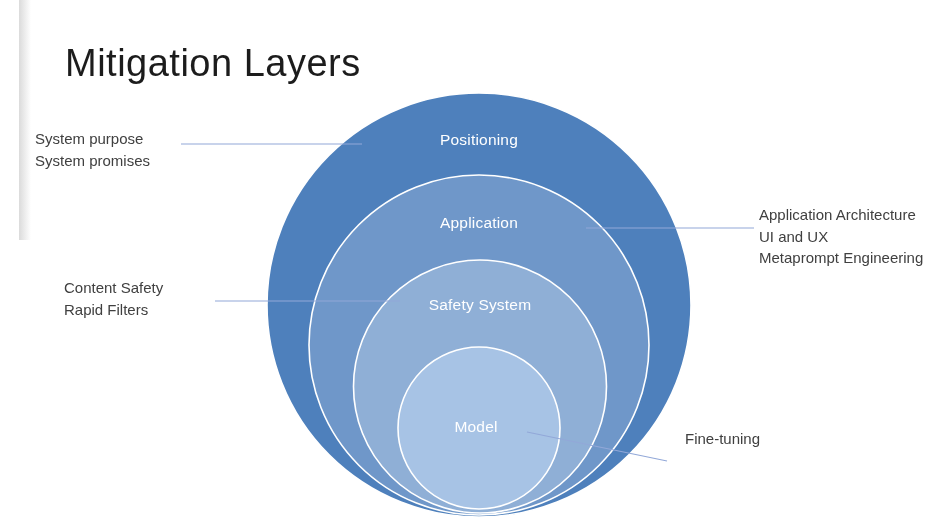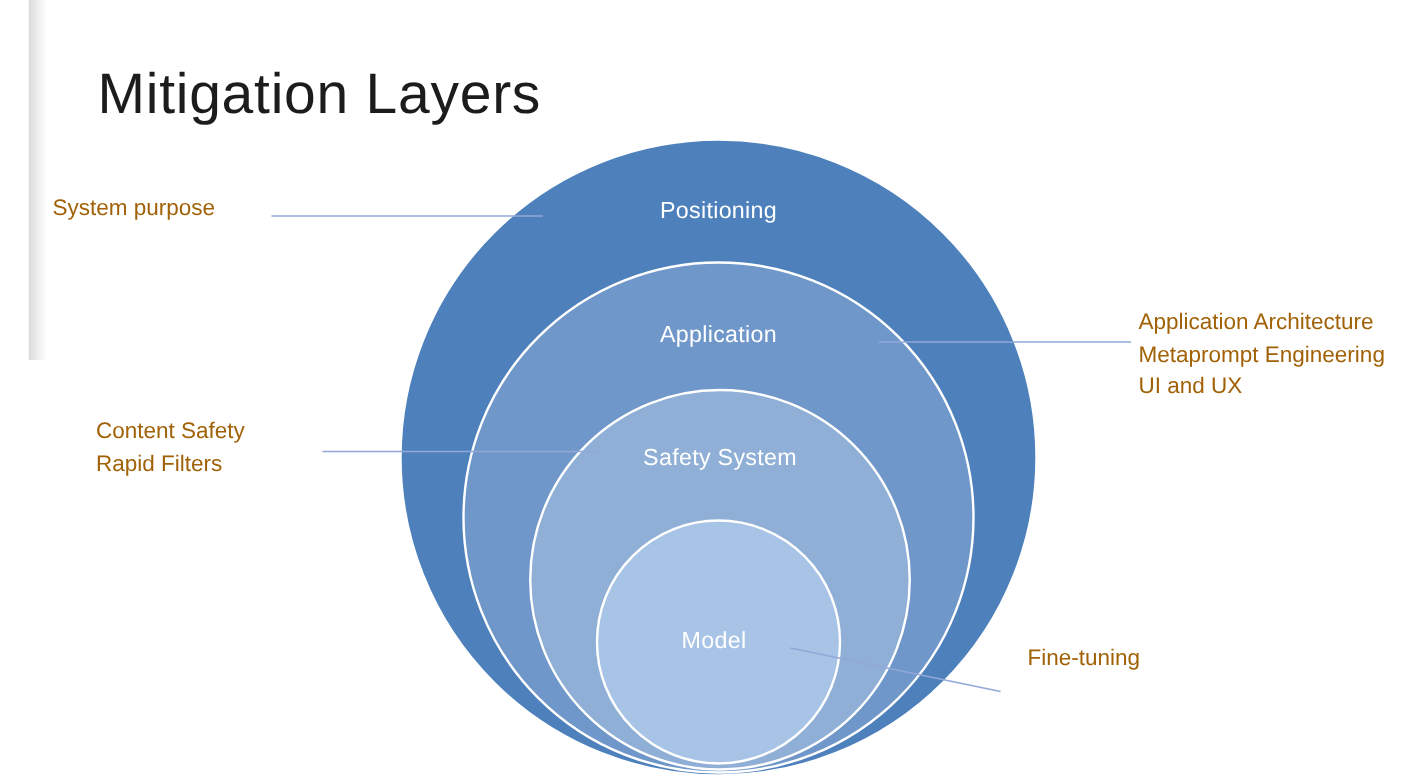--- a/index.html
+++ b/index.html
@@ -47,21 +47,21 @@
     font-size: 15.5px;
     letter-spacing: 0.2px;
   }
 
   .connector { stroke-width: 1.1; fill: none; }
 
   .callout {
     position: absolute;
     font-size: 15px;
     line-height: 21.5px;
-    color: #a16207;
+    color: #404040;
     white-space: nowrap;
   }
 </style>
 </head>
 <body>
 
 <div class="slide">
 
   <div class="edge-shadow"></div>
 
@@ -80,30 +80,31 @@
     <text class="layer-label" x="457" y="432" text-anchor="middle" fill="#FFFFFF">Model</text>
 
     <line class="connector" x1="162" y1="144" x2="343" y2="144" stroke="#92A8D8"></line>
     <line class="connector" x1="196" y1="301" x2="381" y2="301" stroke="#92A8D8"></line>
     <line class="connector" x1="567" y1="228" x2="735" y2="228" stroke="#92A8D8"></line>
     <line class="connector" x1="508" y1="432" x2="648" y2="461" stroke="#92A8D8"></line>
   </svg>
 
   <div class="callout" style="left:16px; top:128px">
     <div>System purpose</div>
+    <div>System promises</div>
   </div>
 
   <div class="callout" style="left:45px; top:277px">
     <div>Content Safety</div>
     <div>Rapid Filters</div>
   </div>
 
   <div class="callout" style="left:740px; top:204px">
     <div>Application Architecture</div>
+    <div>UI and UX</div>
     <div>Metaprompt Engineering</div>
-    <div>UI and UX</div>
   </div>
 
   <div class="callout" style="left:666px; top:428px">
     <div>Fine-tuning</div>
   </div>
 
 </div>
 
 </body></html>

